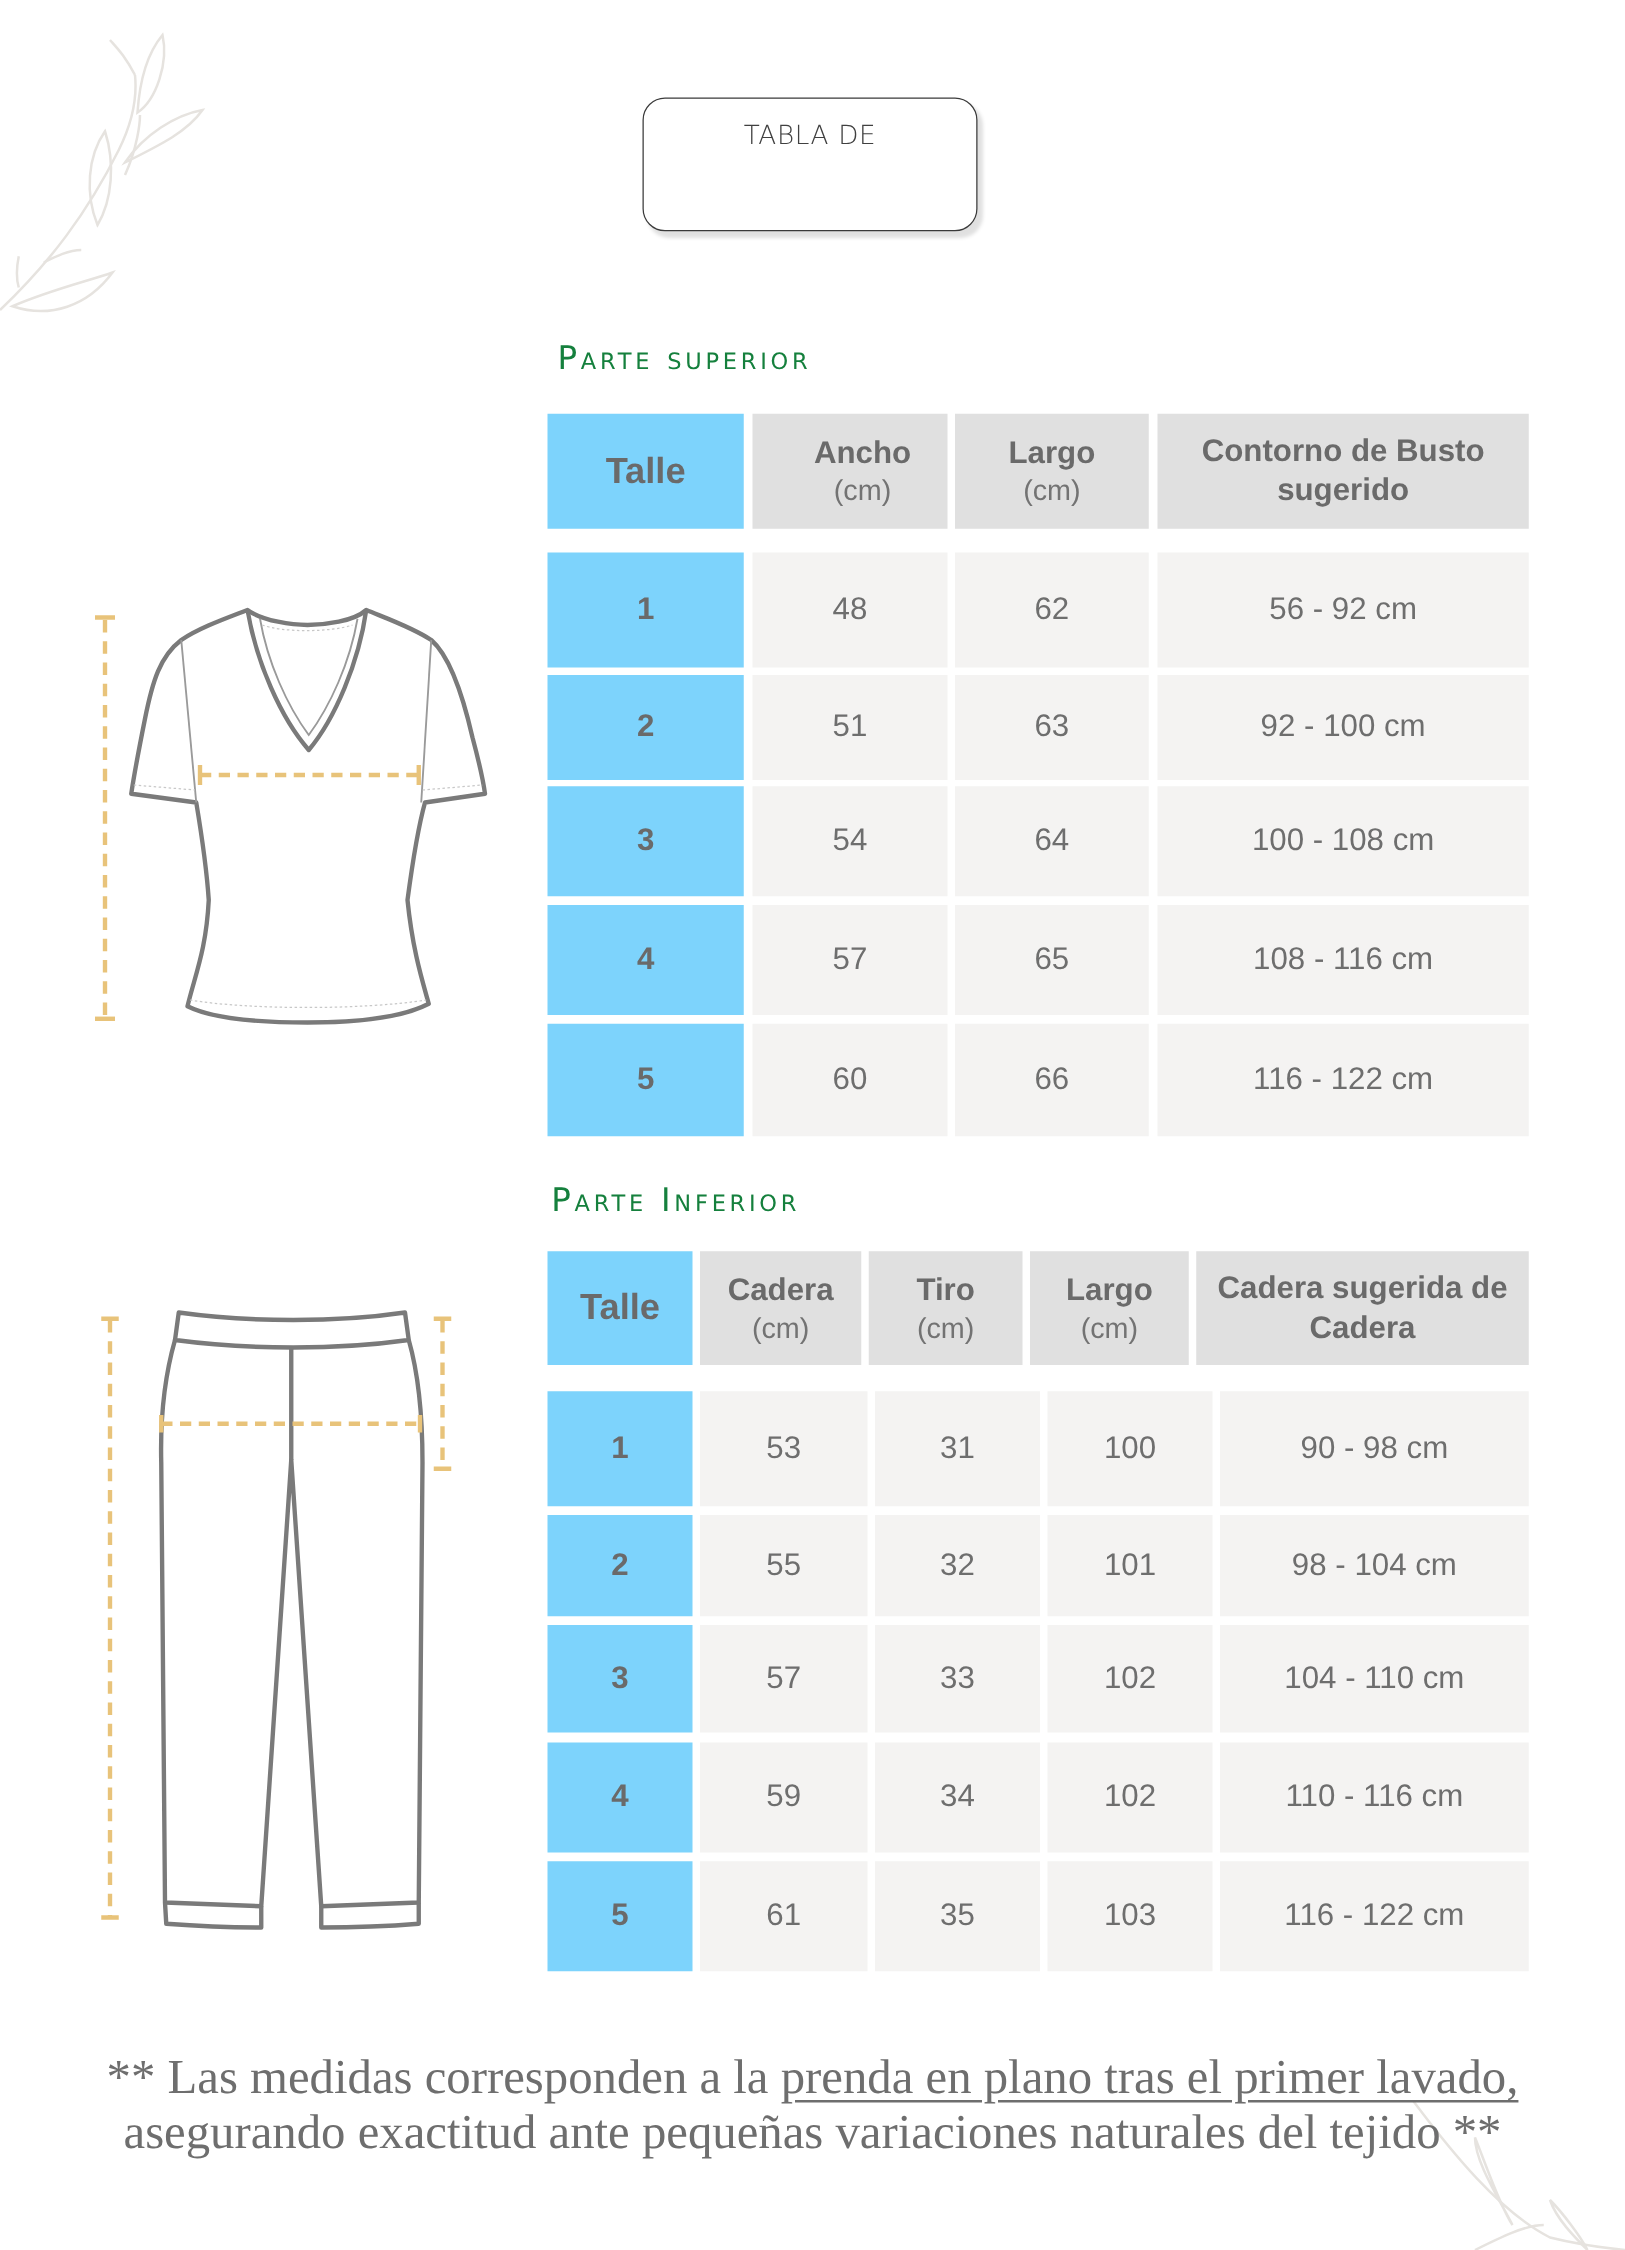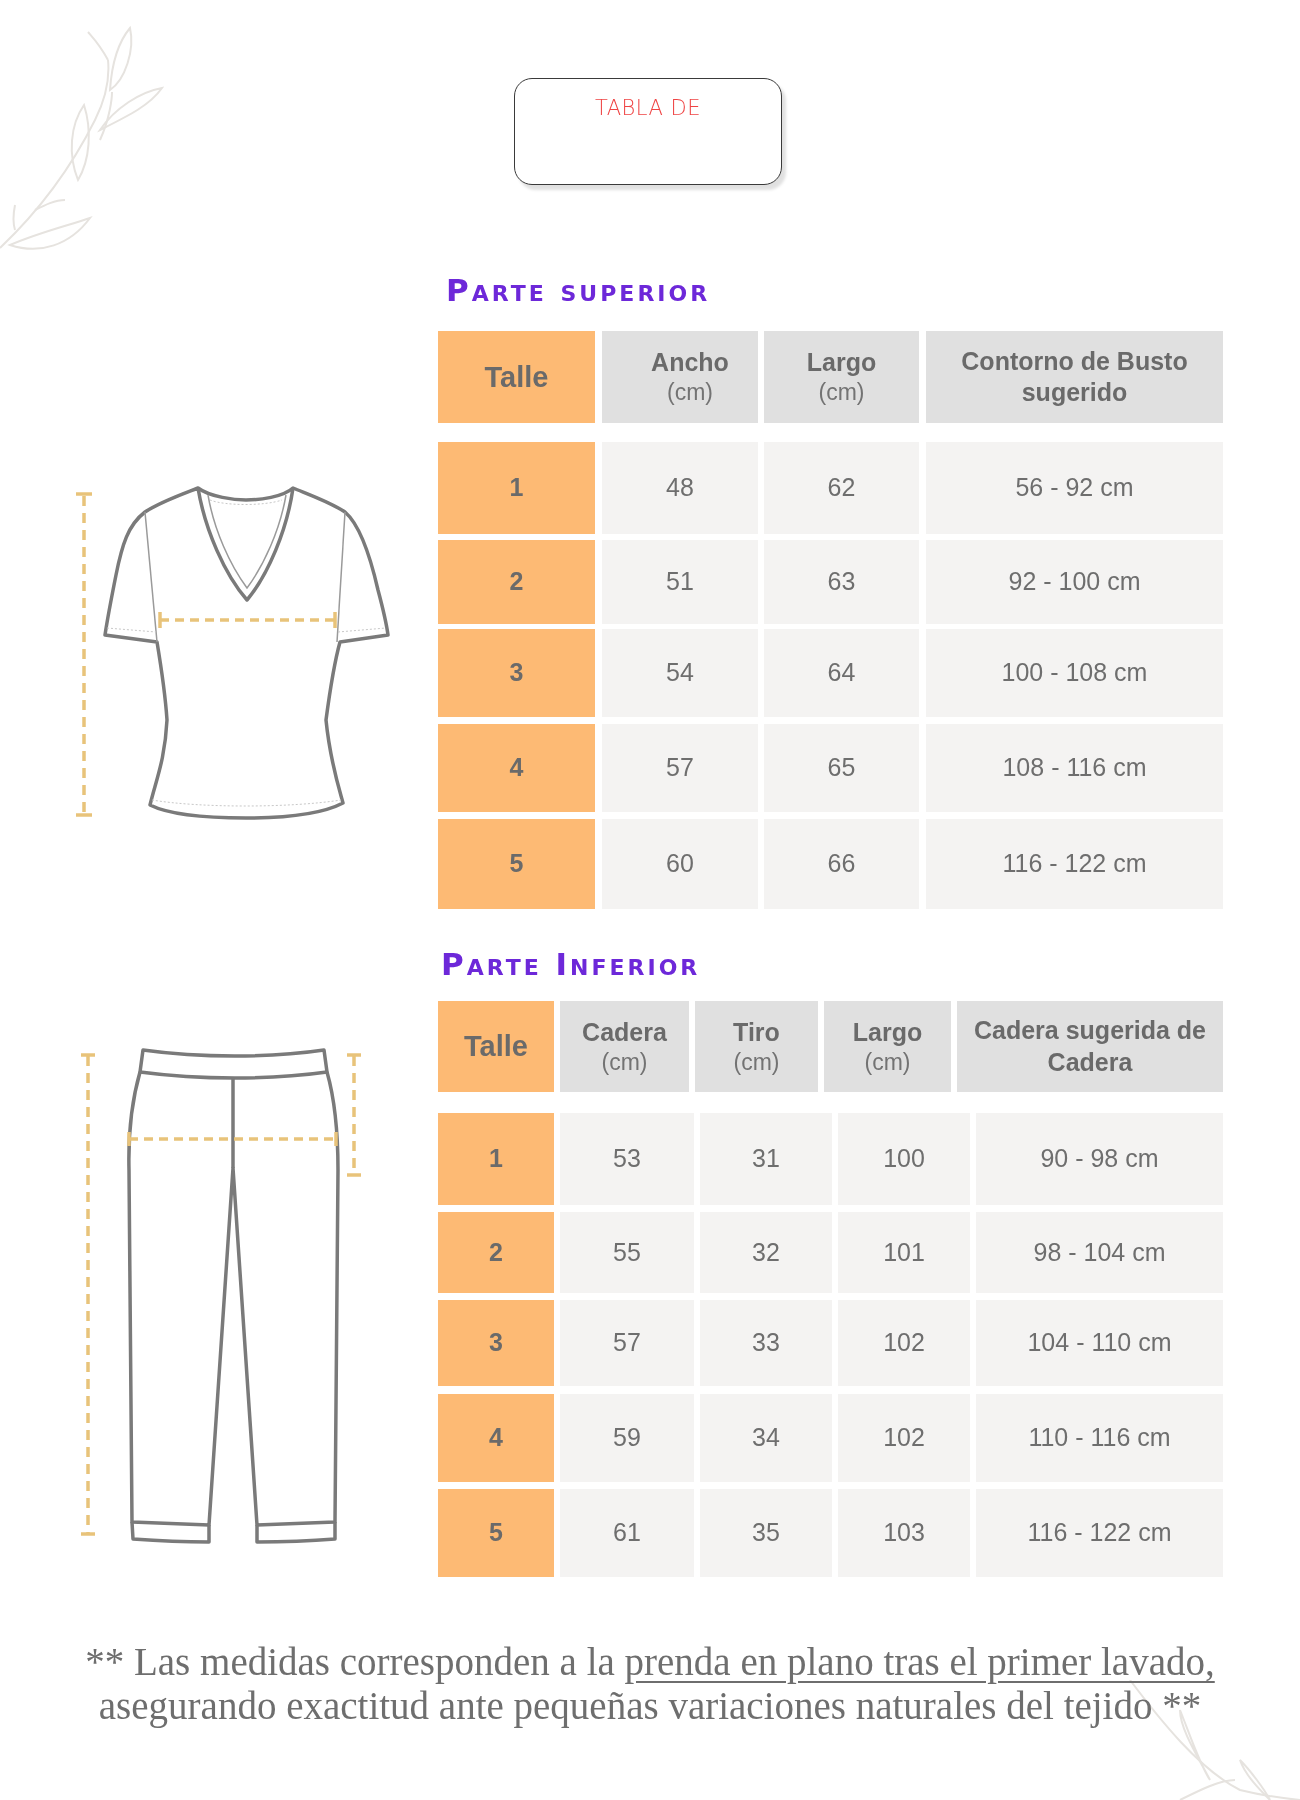--- a/index.html
+++ b/index.html
@@ -9,37 +9,37 @@
   .leaf { position: absolute; }
   .leaf-top { left: 0; top: 20px; width: 180px; height: 240px; }
   .leaf-bottom { left: 1120px; top: 1680px; width: 180px; height: 120px; }
 
   .title-box {
     position: absolute; left: 514px; top: 78px; width: 268px; height: 107px;
     border: 1.5px solid #3a3a3a; border-radius: 18px; background: #fff;
     box-shadow: 4px 5px 3px rgba(0,0,0,0.12);
     text-align: center;
   }
-  .title-small { position: absolute; left: 0; right: 0; top: 17px; font-size: 21px; letter-spacing: 0.5px; color: #ef4444; font-family: "DejaVu Sans", sans-serif; font-weight: 300; }
+  .title-small { position: absolute; left: 0; right: 0; top: 17px; font-size: 21px; letter-spacing: 0.5px; color: #404040; font-family: "DejaVu Sans", sans-serif; font-weight: 300; }
   .title-big { position: absolute; left: 0; right: 0; top: 42px; font-size: 46px; letter-spacing: 4px; color: #7f7f7f; font-family: "DejaVu Sans", sans-serif; font-weight: 300; }
 
   .section-title {
     position: absolute; font-family: "DejaVu Sans", sans-serif; font-variant: small-caps;
-    color: #6d28d9; font-size: 31px; letter-spacing: 3px; font-weight: 700;
+    color: #15803d; font-size: 26px; letter-spacing: 3px; font-weight: 400;
   }
   .section-top { left: 446px; top: 272px; }
   .section-bottom { left: 441px; top: 946px; }
 
   .cell {
     position: absolute; display: flex; align-items: center; justify-content: center;
     flex-direction: column; text-align: center; background: #f4f3f2; color: #6e6e6e;
     font-size: 25px; line-height: 1.25;
   }
   .cell.head { background: #e0e0e0; }
-  .cell.talle { background: #fdba74; font-weight: bold; color: #6a6a6a; }
+  .cell.talle { background: #7dd3fc; font-weight: bold; color: #6a6a6a; }
   .cell.head .h-main { font-weight: bold; font-size: 25px; color: #6a6a6a; }
   .cell.head .h-unit { font-size: 23px; color: #737373; }
   .cell.head.talle-head .h-main { font-size: 29px; }
 
   .footer {
     position: absolute; left: 60px; width: 1180px; text-align: center;
     font-family: "Liberation Serif", serif; color: #6e6e6e; font-size: 39px; line-height: 44px;
   }
   .footer-l1 { top: 1640px; }
   .footer-l2 { top: 1684px; }

